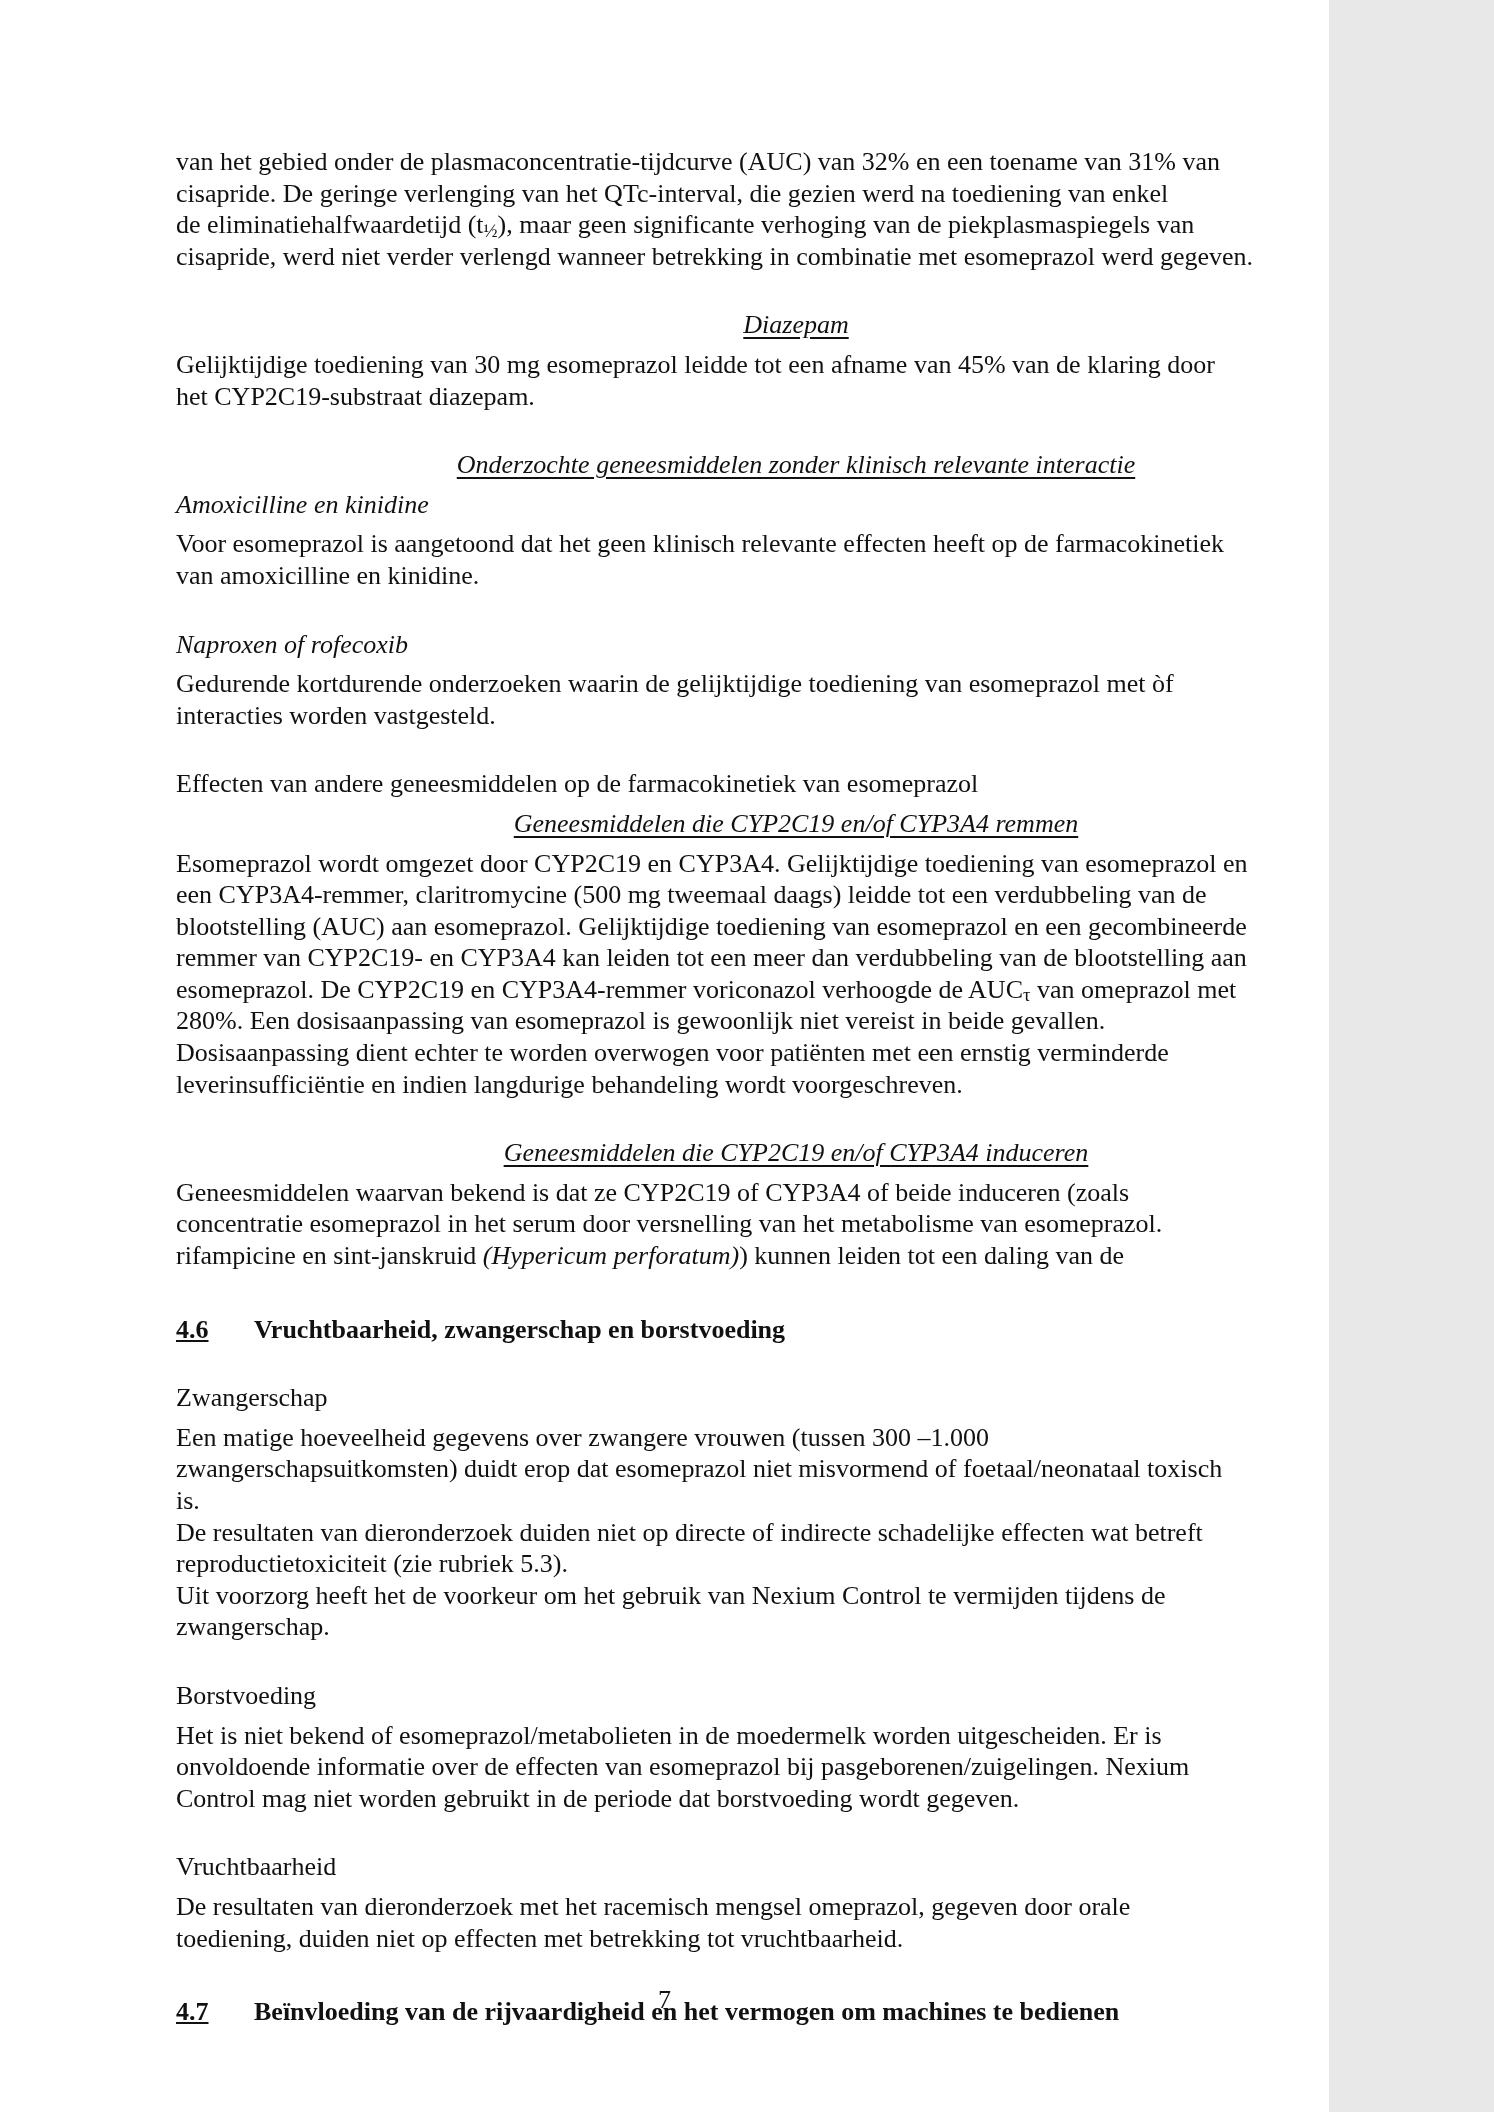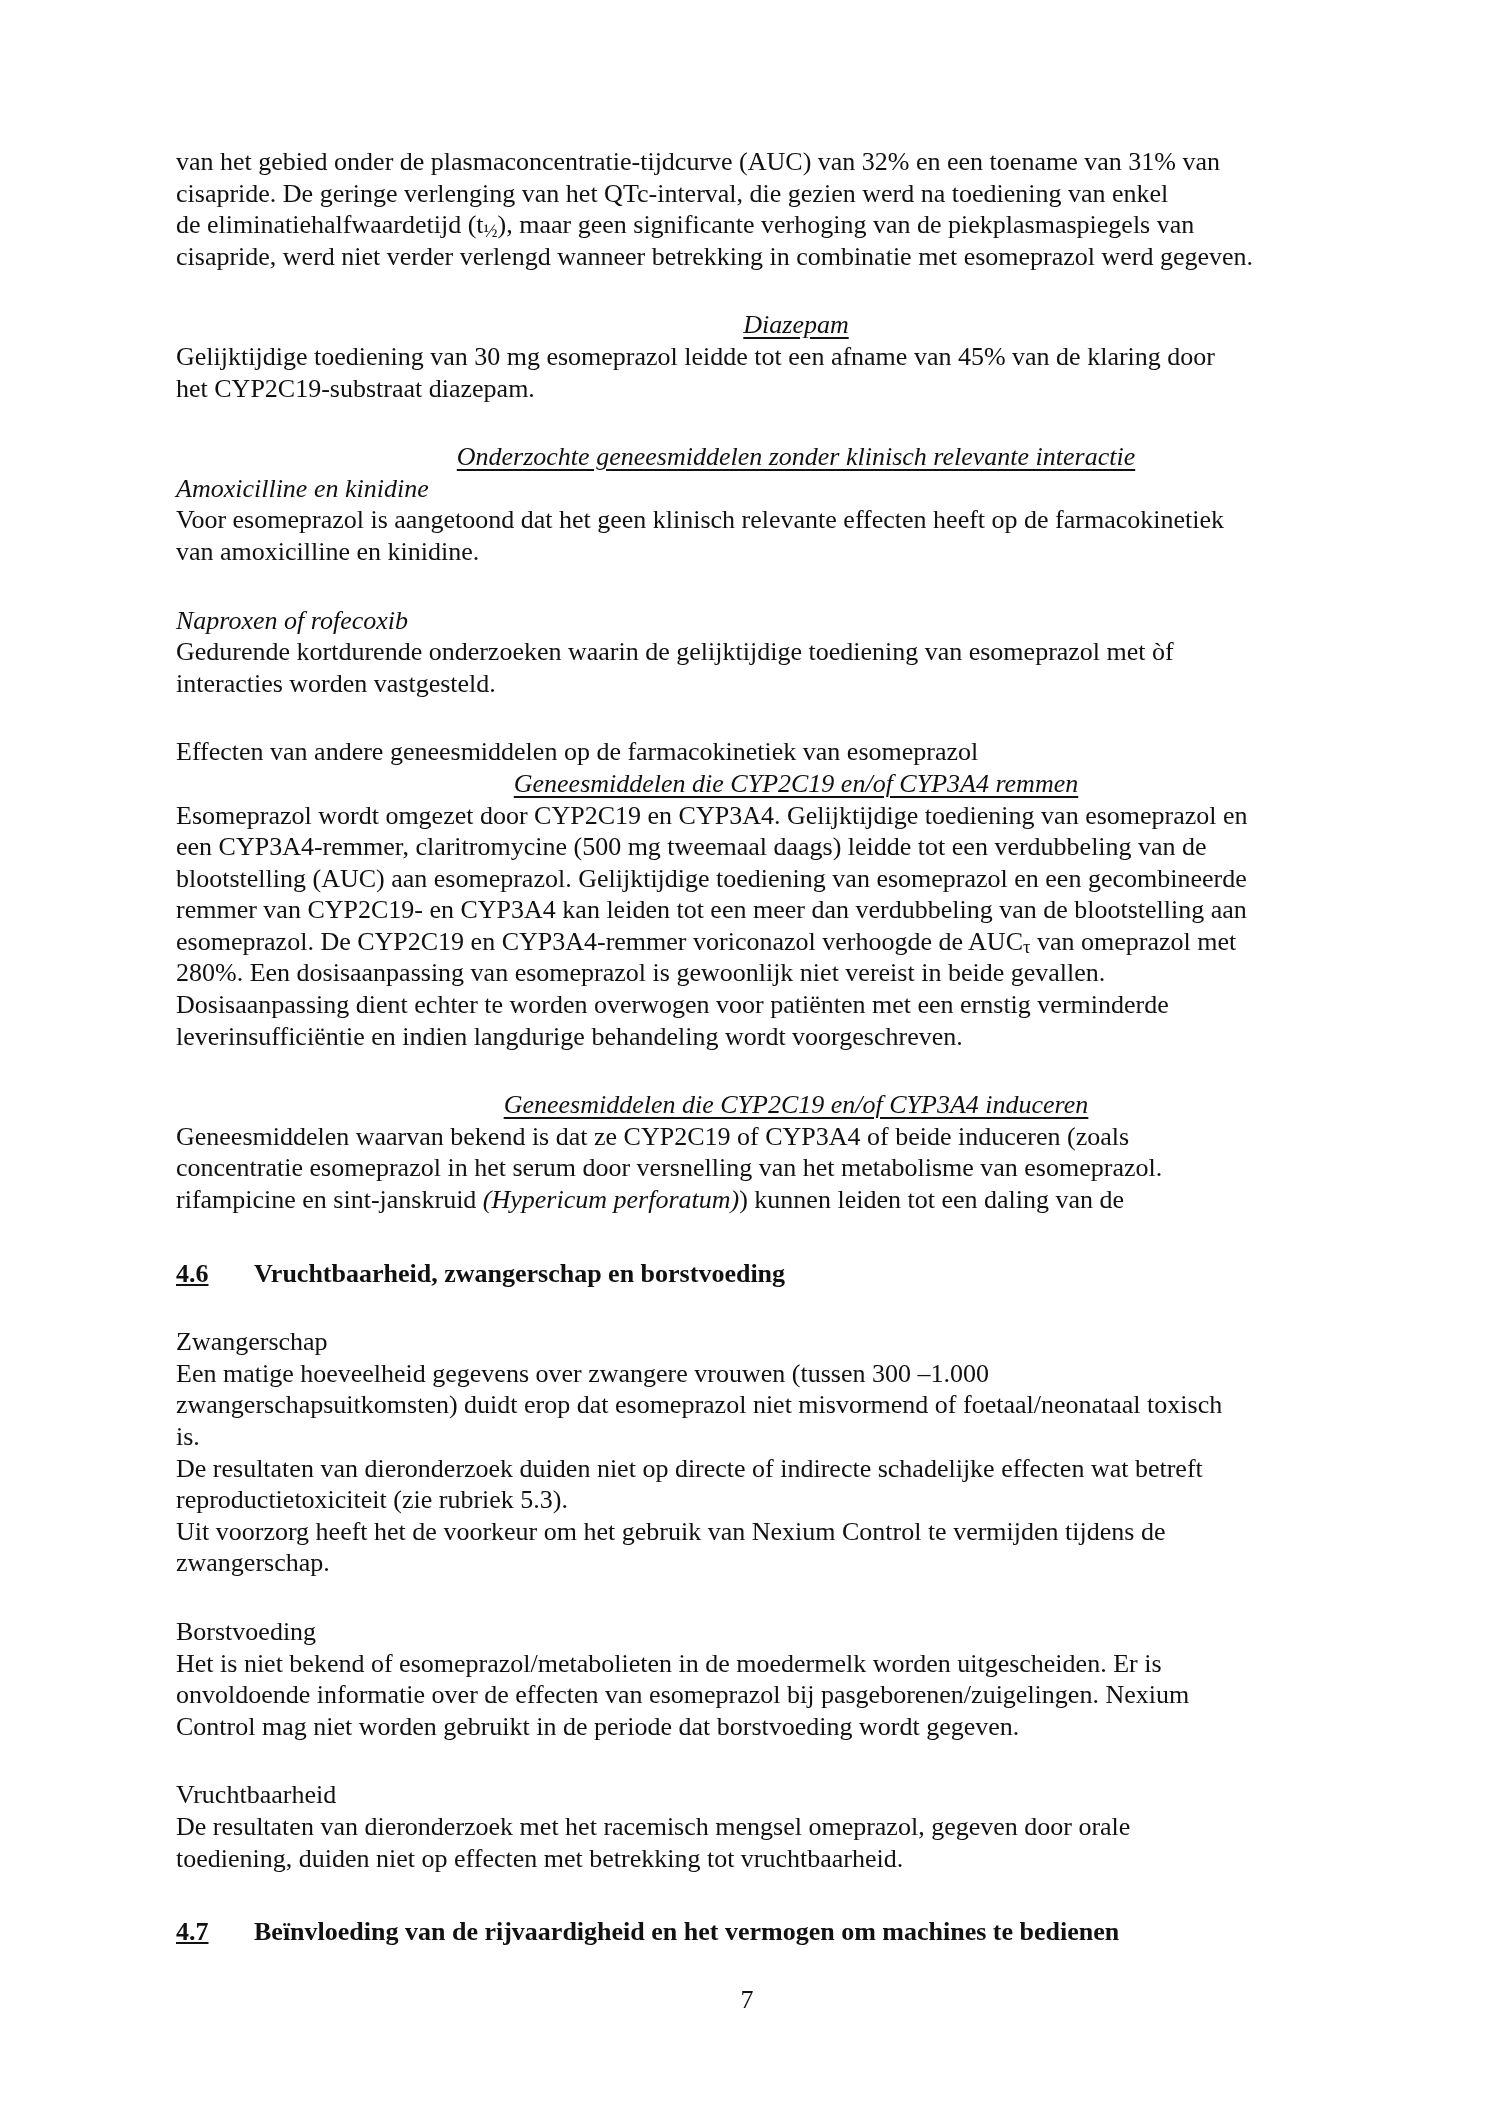--- a/index.html
+++ b/index.html
@@ -2,38 +2,38 @@
 <html><head>
 <meta charset="utf-8">
 <style>
   html, body {
     margin: 0;
     padding: 0;
     background: #e8e8e8;
   }
   .page {
     position: relative;
-    width: 1494px;
+    width: 1329px;
     height: 2112px;
     background: #ffffff;
     color: #111111;
     font-family: "Liberation Serif", "DejaVu Serif", serif;
     font-size: 26px;
     line-height: 31.6px;
     overflow: hidden;
   }
   .content {
     position: absolute;
     left: 176px;
     top: 146px;
     width: 1240px;
   }
   .block { margin-top: 37px; }
   .block:first-child { margin-top: 0; }
-  .block.attached { margin-top: 0; }
+  .block.attached { margin-top: 8px; }
   .block.heading-numbered { margin-top: 42px; }
   .line { white-space: nowrap; }
 
   .para .line { font-style: normal; }
 
   .subhead-italic-underline .line {
     font-style: italic;
     text-decoration: underline;
     text-underline-offset: 4px;
     text-decoration-thickness: 1.5px;

